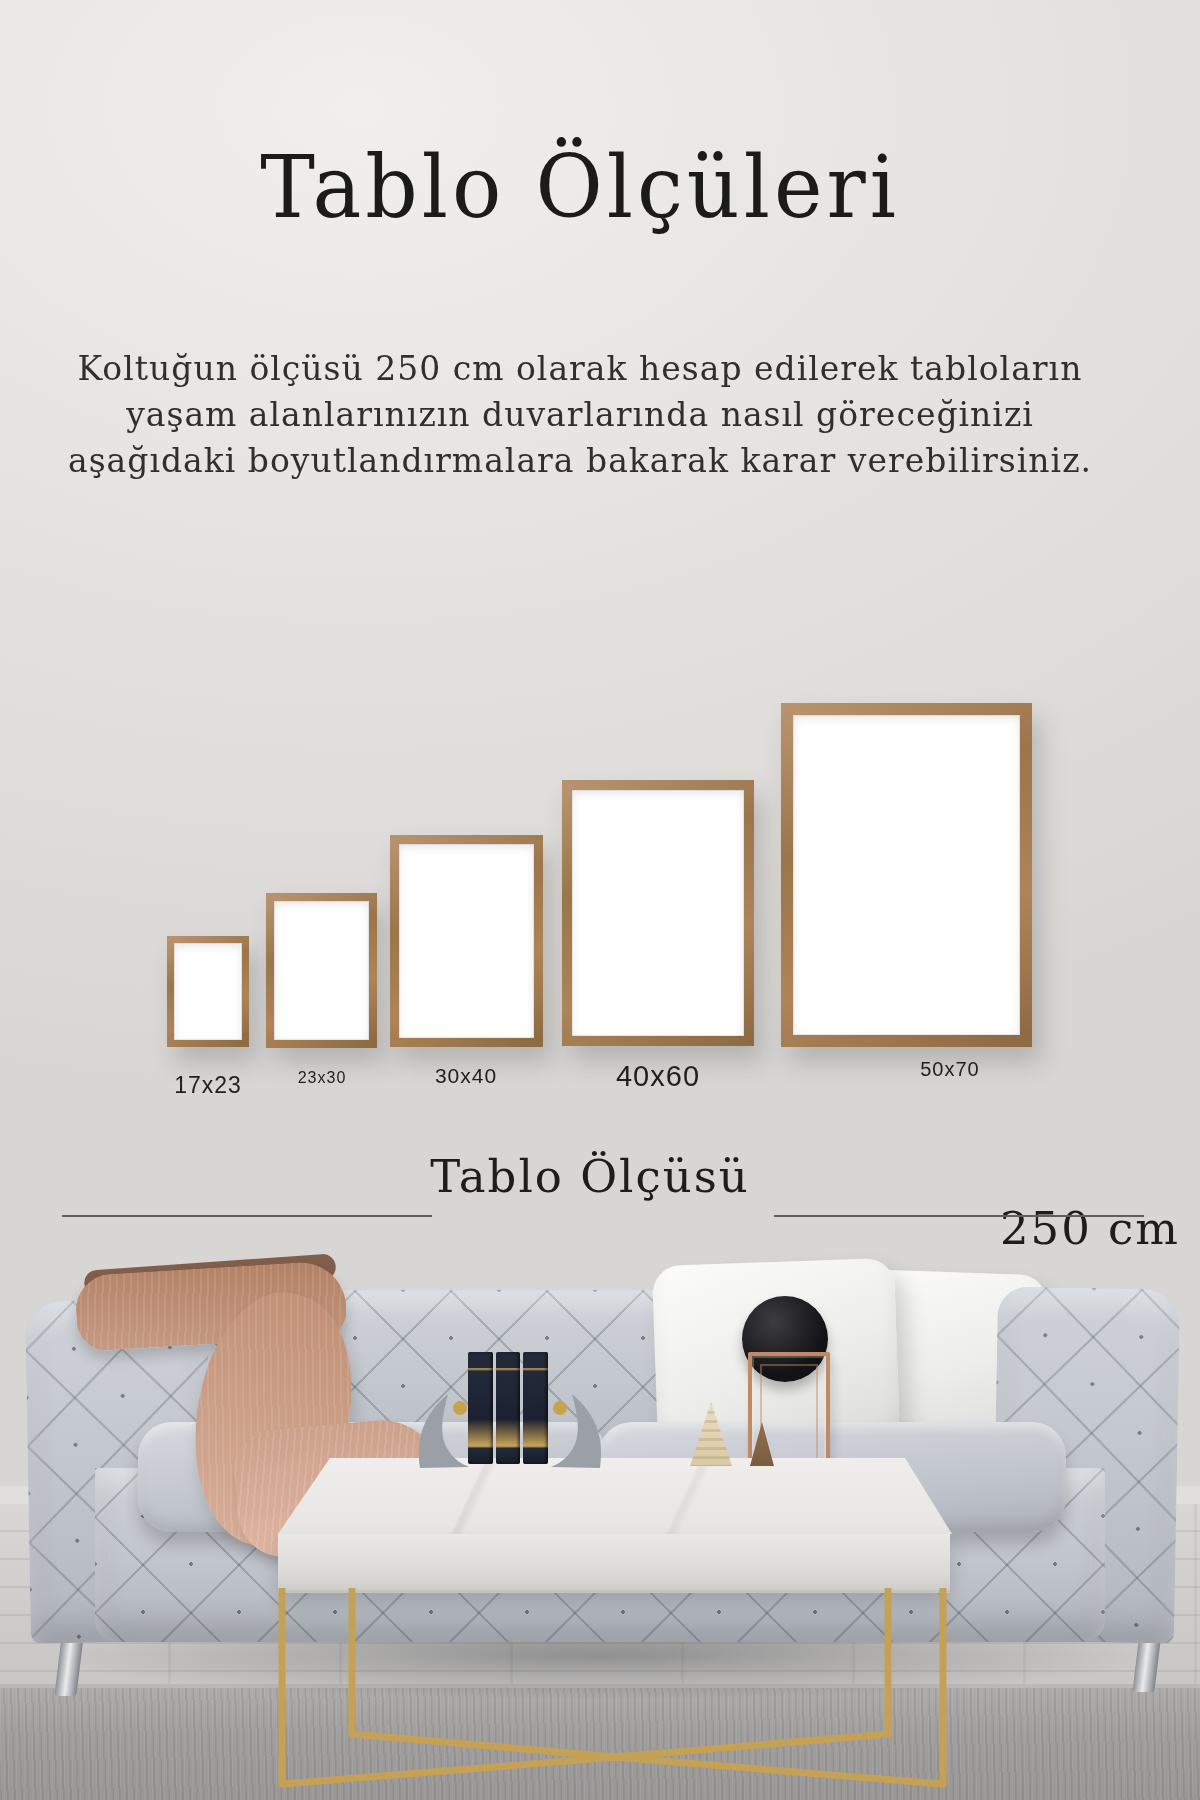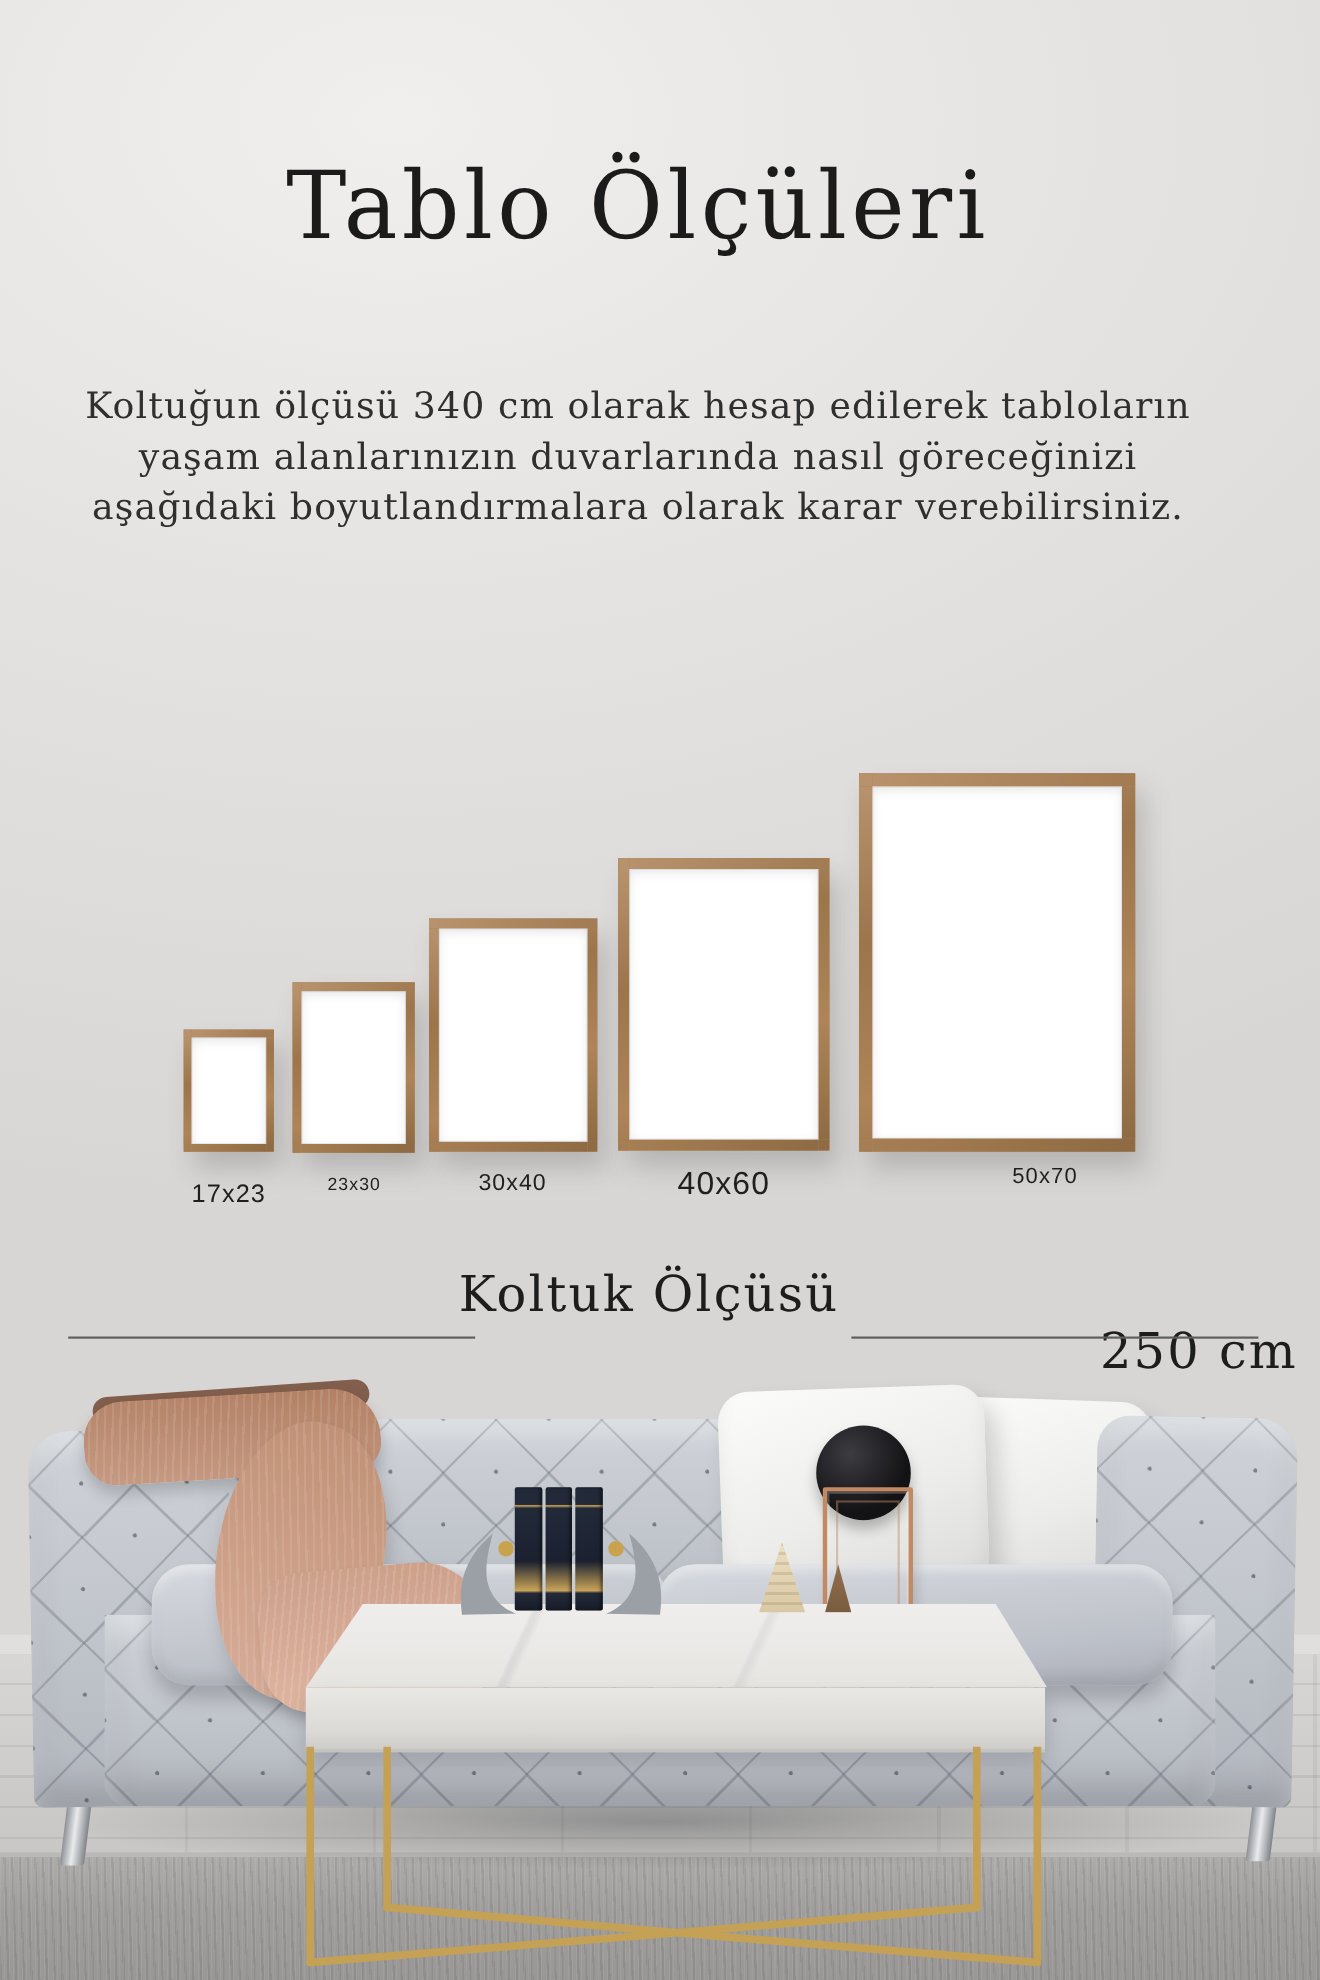--- a/index.html
+++ b/index.html
@@ -186,23 +186,23 @@
   }
 </style>
 </head>
 <body>
 
 <div class="canvas">
 
   <div class="title">Tablo Ölçüleri</div>
 
   <div class="intro">
-    <div>Koltuğun ölçüsü 340 cm olarak hesap edilerek tabloların</div>
+    <div>Koltuğun ölçüsü 250 cm olarak hesap edilerek tabloların</div>
     <div>yaşam alanlarınızın duvarlarında nasıl göreceğinizi</div>
-    <div>aşağıdaki boyutlandırmalara olarak karar verebilirsiniz.</div>
+    <div>aşağıdaki boyutlandırmalara bakarak karar verebilirsiniz.</div>
   </div>
 
   <div class="frame" style="left:167px;top:936px;width:82px;height:111px;padding:0;border:7px solid transparent;border-image:linear-gradient(155deg,#b7926c,#9c754b,#ae8458,#8e6b43) 1;box-sizing:border-box;">
     <div class="frame-inner"></div>
   </div>
   <div class="frame" style="left:266px;top:893px;width:111px;height:155px;border:8px solid transparent;border-image:linear-gradient(155deg,#b7926c,#9c754b,#ae8458,#8e6b43) 1;box-sizing:border-box;">
     <div class="frame-inner"></div>
   </div>
   <div class="frame" style="left:390px;top:835px;width:153px;height:212px;border:9px solid transparent;border-image:linear-gradient(155deg,#b7926c,#9c754b,#ae8458,#8e6b43) 1;box-sizing:border-box;">
     <div class="frame-inner"></div>
@@ -213,21 +213,21 @@
   <div class="frame" style="left:781px;top:703px;width:251px;height:344px;border:12px solid transparent;border-image:linear-gradient(155deg,#b7926c,#9c754b,#ae8458,#8e6b43) 1;box-sizing:border-box;">
     <div class="frame-inner"></div>
   </div>
 
   <div class="frame-label" style="left:208px;top:1072px;font-size:23px;">17x23</div>
   <div class="frame-label" style="left:322px;top:1069px;font-size:16px;">23x30</div>
   <div class="frame-label" style="left:466px;top:1064px;font-size:21px;">30x40</div>
   <div class="frame-label" style="left:658px;top:1060px;font-size:29px;text-align:right;">40x60</div>
   <div class="frame-label" style="left:950px;top:1058px;font-size:20px;">50x70</div>
 
-  <div class="measure-title">Koltuk Ölçüsü</div>
+  <div class="measure-title">Tablo Ölçüsü</div>
   <div class="measure-value">250 cm</div>
   <div class="rule left"></div>
   <div class="rule right"></div>
 
   <div class="baseboard"></div>
   <div class="floor"></div>
   <div class="floor-shadow"></div>
   <div class="rug"></div>
   <div class="sofa-shadow"></div>
 

